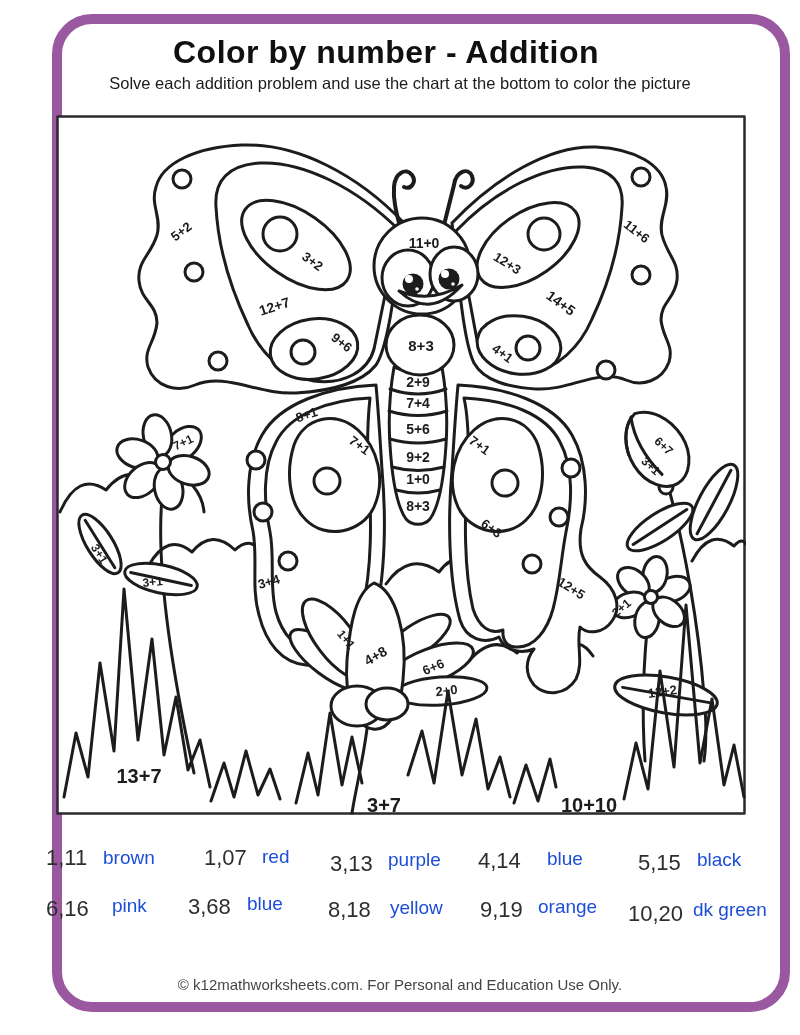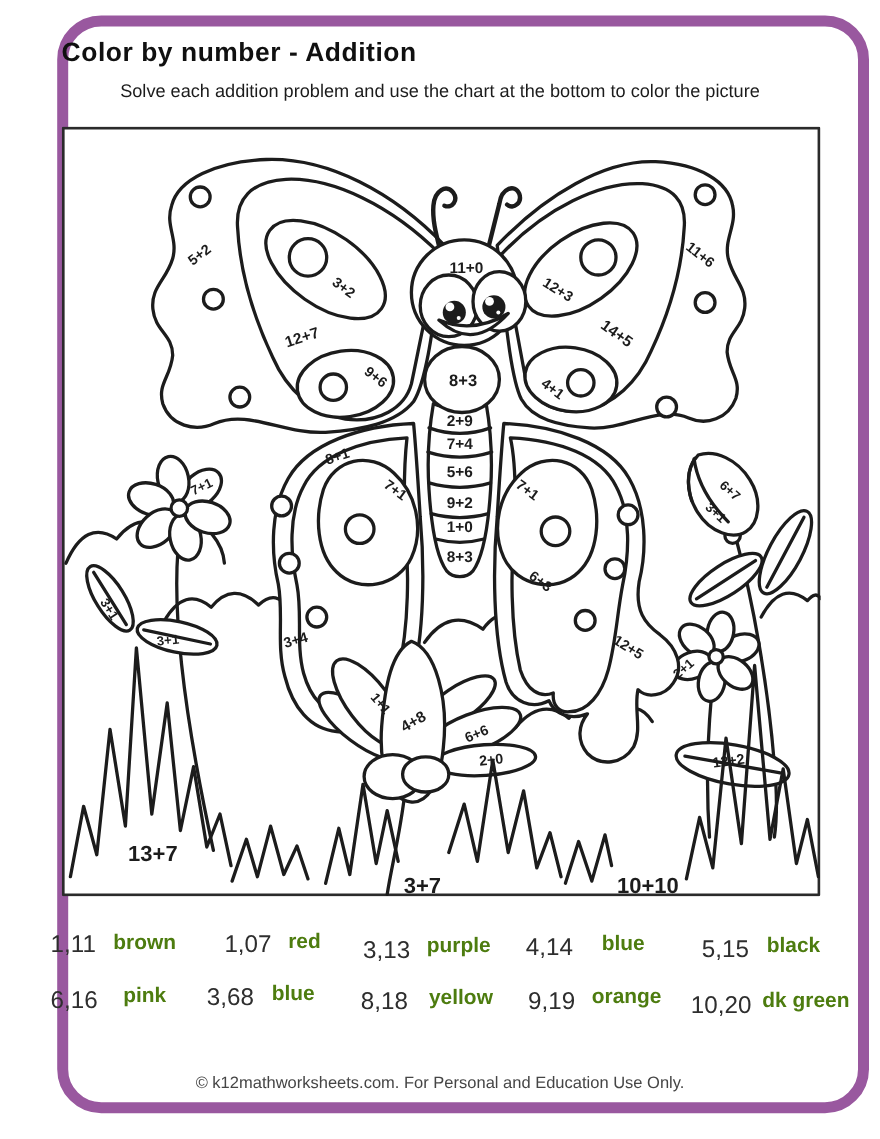--- a/index.html
+++ b/index.html
@@ -1,37 +1,37 @@
 <!DOCTYPE html>
 <html><head>
 <meta charset="utf-8">
 <style>
   html,body{margin:0;padding:0;}
   body{width:800px;height:1035px;position:relative;background:#fff;
        font-family:"Liberation Sans",sans-serif;overflow:hidden;}
   .page-border{position:absolute;left:52px;top:14px;width:738px;height:998px;
        border:10px solid #99589f;border-radius:40px;box-sizing:border-box;}
-  .title{position:absolute;left:56px;top:34px;width:660px;
-       font-size:24px;font-weight:700;color:#101010;letter-spacing:.5px;}
+  .title{position:absolute;left:56px;top:34px;width:660px;text-align:center;
+       font-size:32px;font-weight:700;color:#101010;letter-spacing:.5px;}
   .subtitle{position:absolute;left:40px;top:74px;width:720px;text-align:center;
        font-size:16.5px;font-weight:400;color:#1b1b1b;}
   .pic{position:absolute;left:56px;top:115px;width:690px;height:700px;}
   .pic svg{display:block;width:690px;height:700px;}
   #art path,#art ellipse,#art circle,#art line,#art rect{
        stroke:#1c1c1c;stroke-width:3;fill:#fff;stroke-linecap:round;stroke-linejoin:round;}
   #art .nf{fill:none;}
   #art .ant{fill:none;stroke-width:4;}
   #art .ink{fill:#1c1c1c;stroke:none;}
   #art .wht{fill:#fff;stroke:none;}
   #art .frame-rect{fill:#fff;stroke:#2a2a2a;stroke-width:2.5;}
   #art .plbl{stroke:none;fill:#1c1c1c;font-weight:700;
        font-family:"Liberation Sans",sans-serif;}
   .chart{position:absolute;left:0;top:830px;width:650px;height:120px;}
   .cnum{position:absolute;font-size:22px;font-weight:400;color:#2e2e2e;white-space:nowrap;}
-  .cname{position:absolute;font-size:19px;font-weight:700;color:#4d7c0f;white-space:nowrap;}
+  .cname{position:absolute;font-size:19px;font-weight:400;color:#1d4ed8;white-space:nowrap;}
   .footer{position:absolute;left:0;top:976px;width:800px;text-align:center;
        font-size:15px;color:#454545;}
   .footer span{}
 </style>
 </head>
 <body>
 
 <div class="page-border"></div>
 <div class="title">Color by number - Addition</div>
 <div class="subtitle">Solve each addition problem and use the chart at the bottom to color the picture</div>

